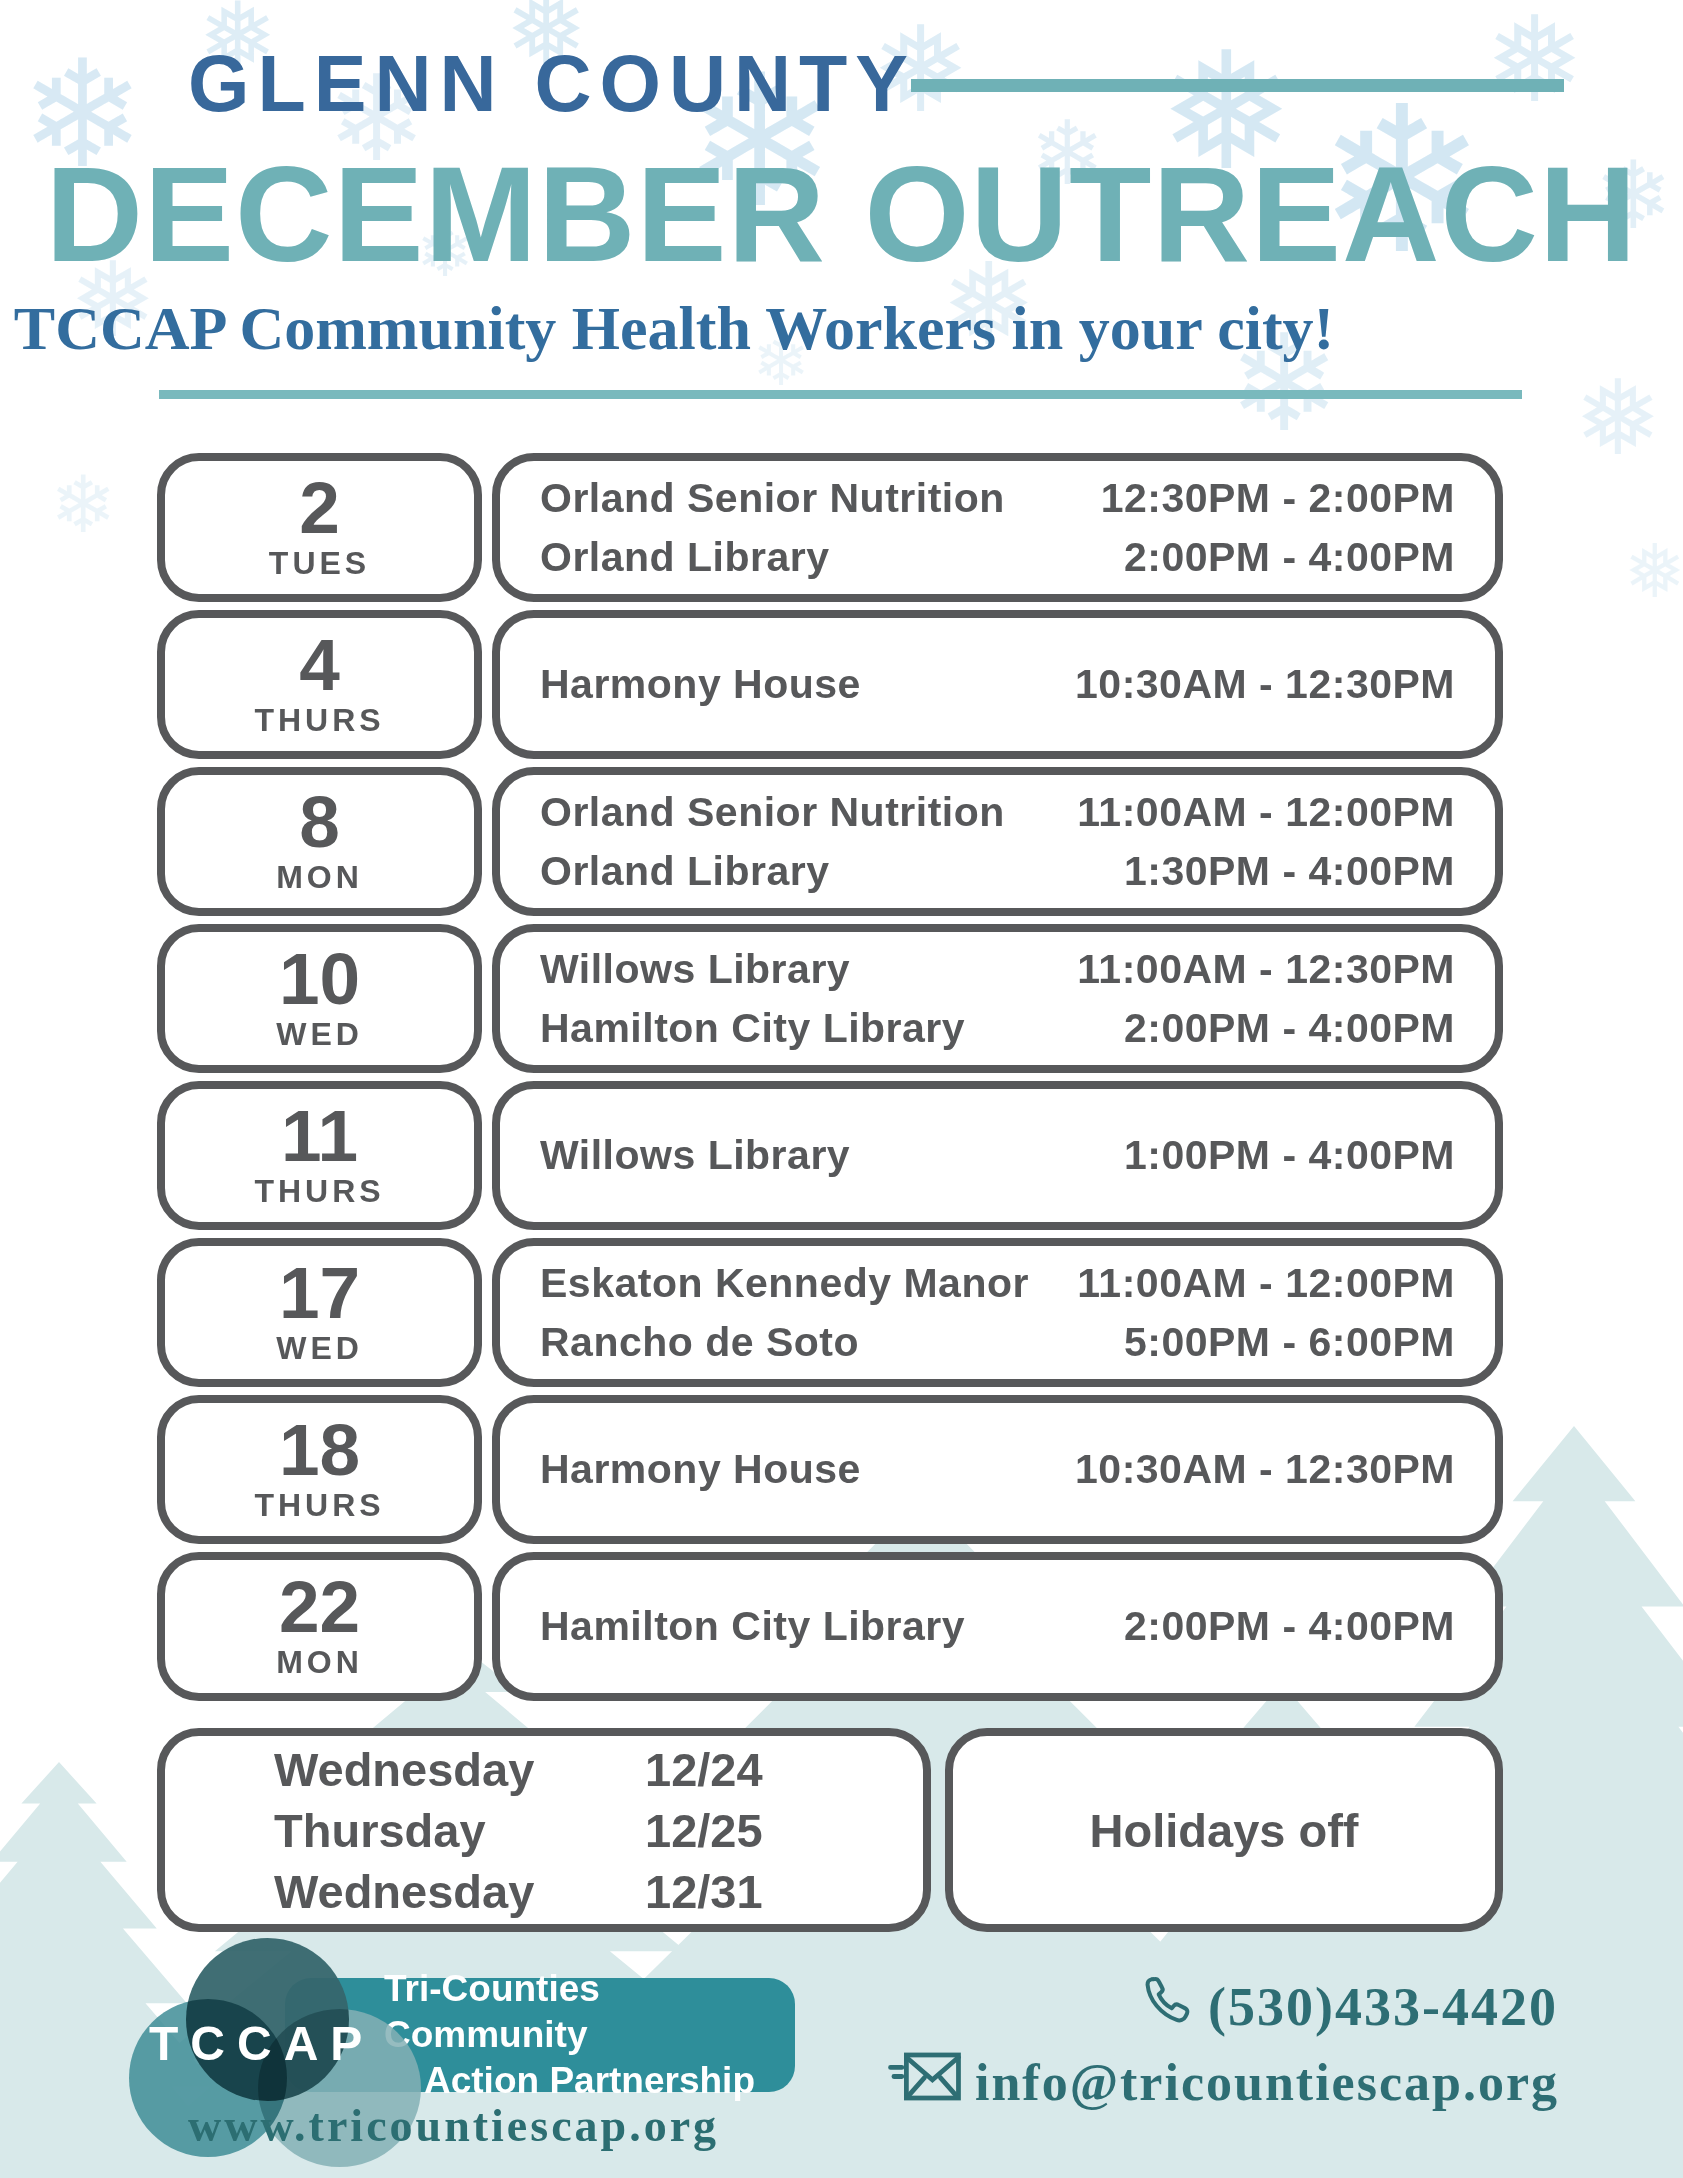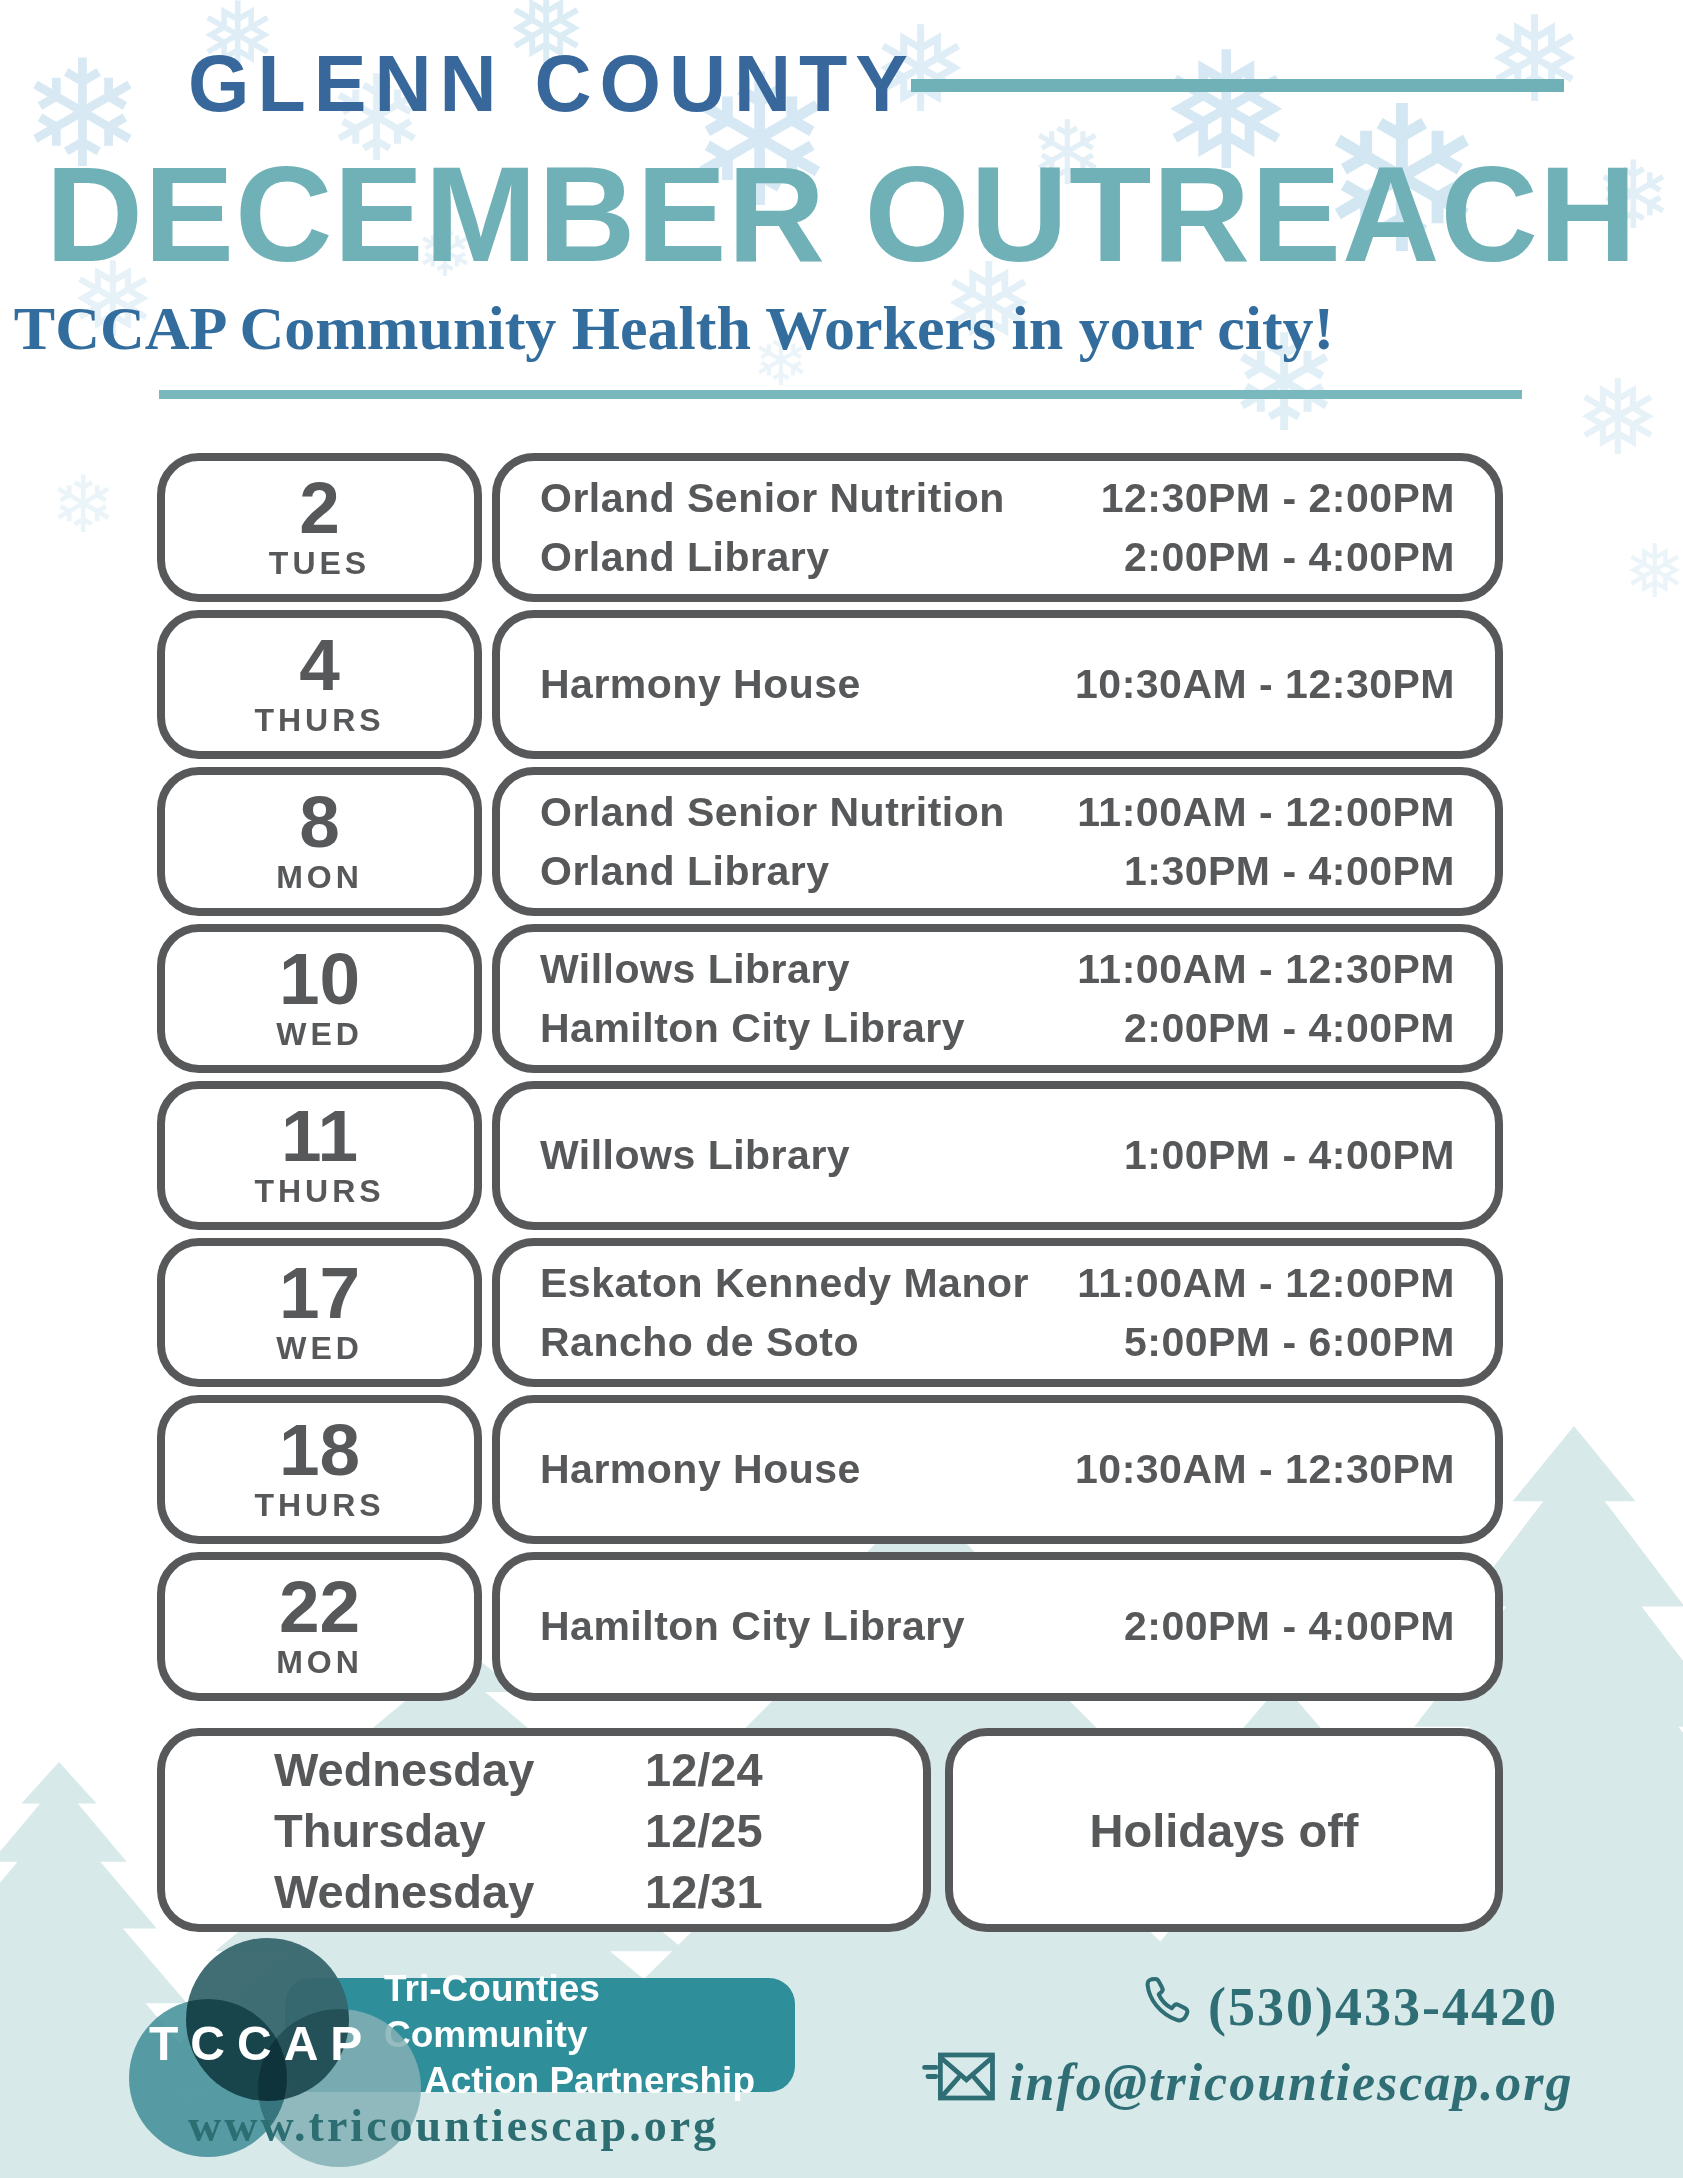--- a/index.html
+++ b/index.html
@@ -103,21 +103,21 @@
     color:#ffffff; font-size:48px; font-weight:bold; letter-spacing:12px;
   }
   .website {
     position:absolute; left:188px; top:2099px; width:495px; z-index:3;
     text-align:center; font-family:"Liberation Serif","DejaVu Serif",serif;
     font-size:46px; font-weight:bold; letter-spacing:3px; color:#2c6e72;
   }
   .contact { position:absolute; z-index:3; display:flex; align-items:center; gap:12px;
     font-family:"Liberation Serif","DejaVu Serif",serif; font-weight:bold; color:#2e6e74; }
   .contact-phone { left:1139px; top:1972px; font-size:54px; letter-spacing:2px; }
-  .contact-email { left:920px;  top:2047px; font-size:52px; letter-spacing:2px;font-style:italic; }
+  .contact-email { left:886px;  top:2047px; font-size:52px; letter-spacing:2px; }
   .contact svg { flex:none; }
 </style>
 </head>
 <body>
 
 <div class="page">
 
   <div class="snow-layer">
       <span class="flake" style="left: 20px; top: 40px; font-size: 149px; opacity: 0.45;">❄</span>
       <span class="flake" style="left: 198px; top: -10px; font-size: 94px; opacity: 0.38;">❅</span>

